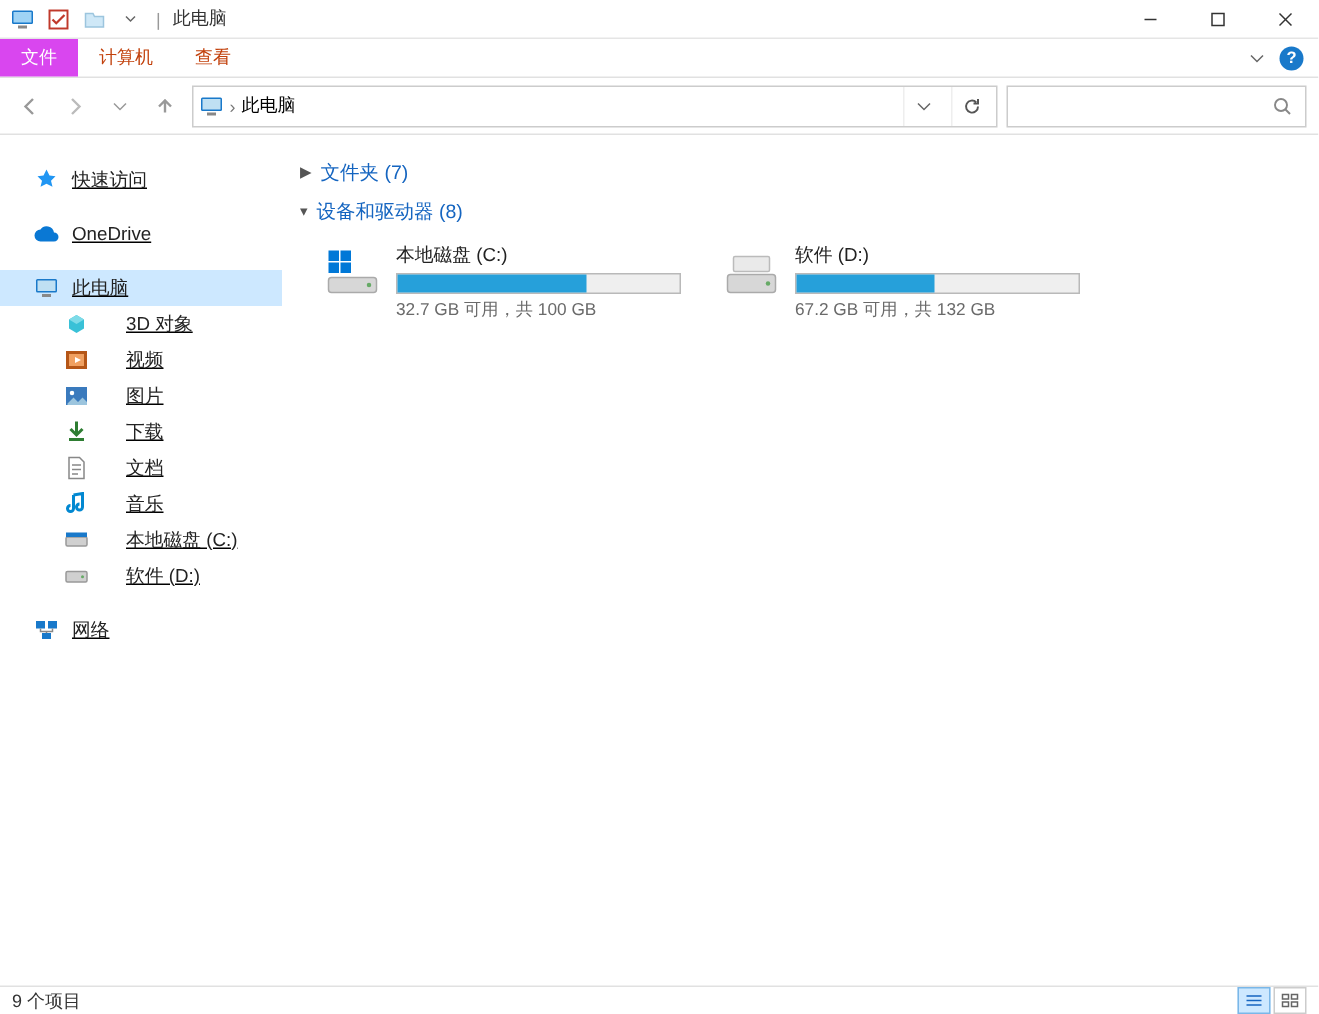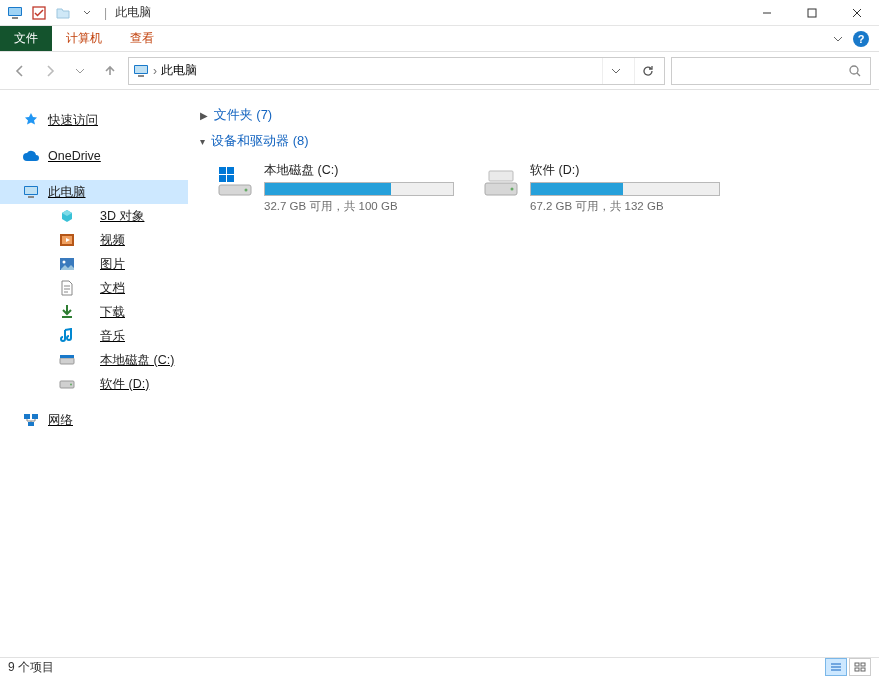--- a/index.html
+++ b/index.html
@@ -10,38 +10,38 @@
 .qat { display: flex; align-items: center; gap: 6px; padding: 0 6px; }
 .qat .ico { width: 18px; height: 18px; display: flex; align-items: center; justify-content: center; }
 .title-text { margin-left: 6px; font-size: 12px; color: #333; }
 .title-spacer { flex: 1; }
 .winbtns { display: flex; }
 .winbtn { width: 45px; height: 26px; display: flex; align-items: center; justify-content: center; color: #333; }
 
 
 .ribbon { height: 26px; display: flex; align-items: stretch; border-bottom: 1px solid #e1e1e1; }
 .ribbon .tab { padding: 0 14px; display: flex; align-items: center; font-size: 12px; color: #c2410c; }
-.ribbon .tab.file { background: #14532d; color: #fff; }
+.ribbon .tab.file { background: #d946ef; color: #fff; }
 .ribbon-right { margin-left: auto; display: flex; align-items: center; gap: 10px; padding-right: 10px; }
 .help-circle { width: 16px; height: 16px; border-radius: 50%; background: #1979ca; color: #fff; display: flex; align-items: center; justify-content: center; font-size: 11px; font-weight: bold; }
 
 
 .navrow { height: 38px; display: flex; align-items: center; gap: 6px; padding: 4px 8px; border-bottom: 1px solid #e1e1e1; }
 .navbtn { width: 24px; height: 24px; display: flex; align-items: center; justify-content: center; color: #888; }
 .addrbar { flex: 1; height: 28px; border: 1px solid #ccc; display: flex; align-items: center; padding: 0 4px; gap: 6px; }
 .addrbar .crumb { display: flex; align-items: center; gap: 4px; }
 .addr-spacer { flex: 1; }
 .addr-btn { width: 26px; height: 26px; display: flex; align-items: center; justify-content: center; color: #555; border-left: 1px solid #eee; }
 .searchbox { width: 200px; height: 28px; border: 1px solid #ccc; display: flex; align-items: center; justify-content: flex-end; padding: 0 8px; color: #888; }
 
 
 .body { flex: 1; display: flex; min-height: 0; }
 .navpane { width: 188px; border-right: 0; padding-top: 18px; overflow-y: auto; text-decoration: underline; }
 .nav-item { height: 24px; display: flex; align-items: center; gap: 8px; padding-left: 22px; font-size: 12.5px; color: #222; }
-.nav-item.child { padding-left: 58px; gap: 24px; }
+.nav-item.child { padding-left: 42px; gap: 24px; }
 .nav-item.selected { background: #cde8ff; }
 .nav-item .icon { width: 18px; height: 18px; display: flex; align-items: center; justify-content: center; }
 .nav-group-gap { height: 12px; }
 
 .content { flex: 1; padding: 10px 12px; overflow: auto; }
 .section-header { display: flex; align-items: center; gap: 6px; color: #1565c0; font-size: 13px; margin: 6px 0 8px 0; cursor: default; }
 .section-header .chev { color: #555; font-size: 10px; }
 .drives { display: flex; gap: 20px; flex-wrap: wrap; padding-left: 12px; }
 .drive { width: 246px; display: flex; gap: 10px; padding: 4px; }
 .drive .dicon { width: 40px; height: 40px; display: flex; align-items: center; justify-content: center; }
@@ -239,34 +239,34 @@
             <rect x="1" y="1" width="14" height="12" fill="#3a7abd"></rect>
             <circle cx="5" cy="5" r="1.5" fill="#fff"></circle>
             <path d="M2 12l4-4 3 3 3-3 3 3v2H2z" fill="#9cc5de"></path>
           </svg>
         </span>
       <span>图片</span>
     </div>
     <div class="nav-item child">
       <span class="icon">
           <svg width="14" height="16" viewBox="0 0 14 16">
+            <path d="M7 1v8M3 6l4 4 4-4" fill="none" stroke="#2e7d32" stroke-width="2"></path>
+            <rect x="2" y="12" width="10" height="2" fill="#2e7d32"></rect>
+          </svg>
+        </span>
+      <span>下载</span>
+    </div>
+    <div class="nav-item child">
+      <span class="icon">
+          <svg width="14" height="16" viewBox="0 0 14 16">
             <path d="M2 1h7l3 3v11H2z" fill="#fff" stroke="#888"></path>
             <path d="M4 6h6M4 9h6M4 12h4" stroke="#888"></path>
           </svg>
         </span>
       <span>文档</span>
-    </div>
-    <div class="nav-item child">
-      <span class="icon">
-          <svg width="14" height="16" viewBox="0 0 14 16">
-            <path d="M7 1v8M3 6l4 4 4-4" fill="none" stroke="#2e7d32" stroke-width="2"></path>
-            <rect x="2" y="12" width="10" height="2" fill="#2e7d32"></rect>
-          </svg>
-        </span>
-      <span>下载</span>
     </div>
     <div class="nav-item child">
       <span class="icon">
           <svg width="14" height="16" viewBox="0 0 14 16">
             <path d="M5 2v9a2 2 0 1 1-2-2" fill="none" stroke="#0288d1" stroke-width="2"></path>
             <path d="M5 2l6-1v9a2 2 0 1 1-2-2" fill="none" stroke="#0288d1" stroke-width="2"></path>
           </svg>
         </span>
       <span>音乐</span>
     </div>

